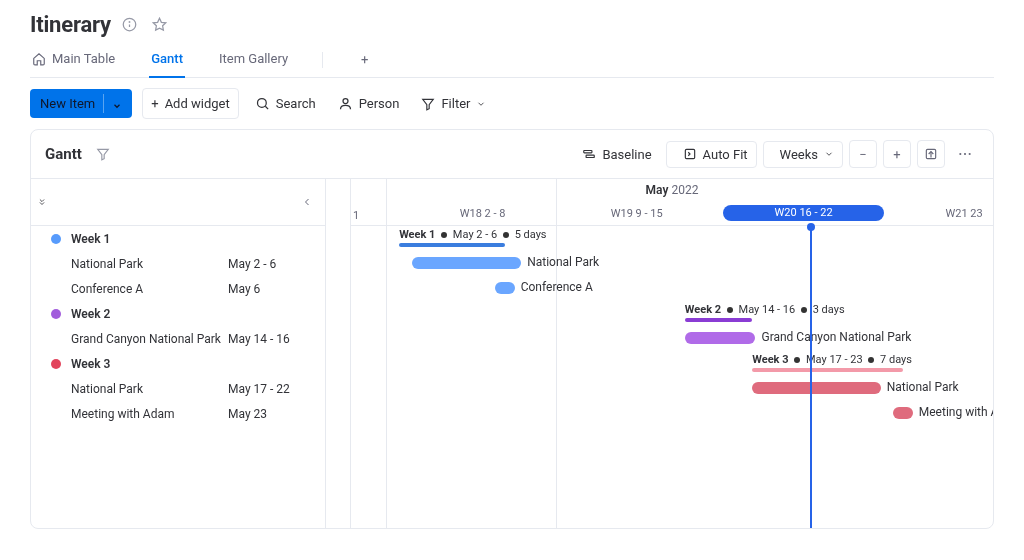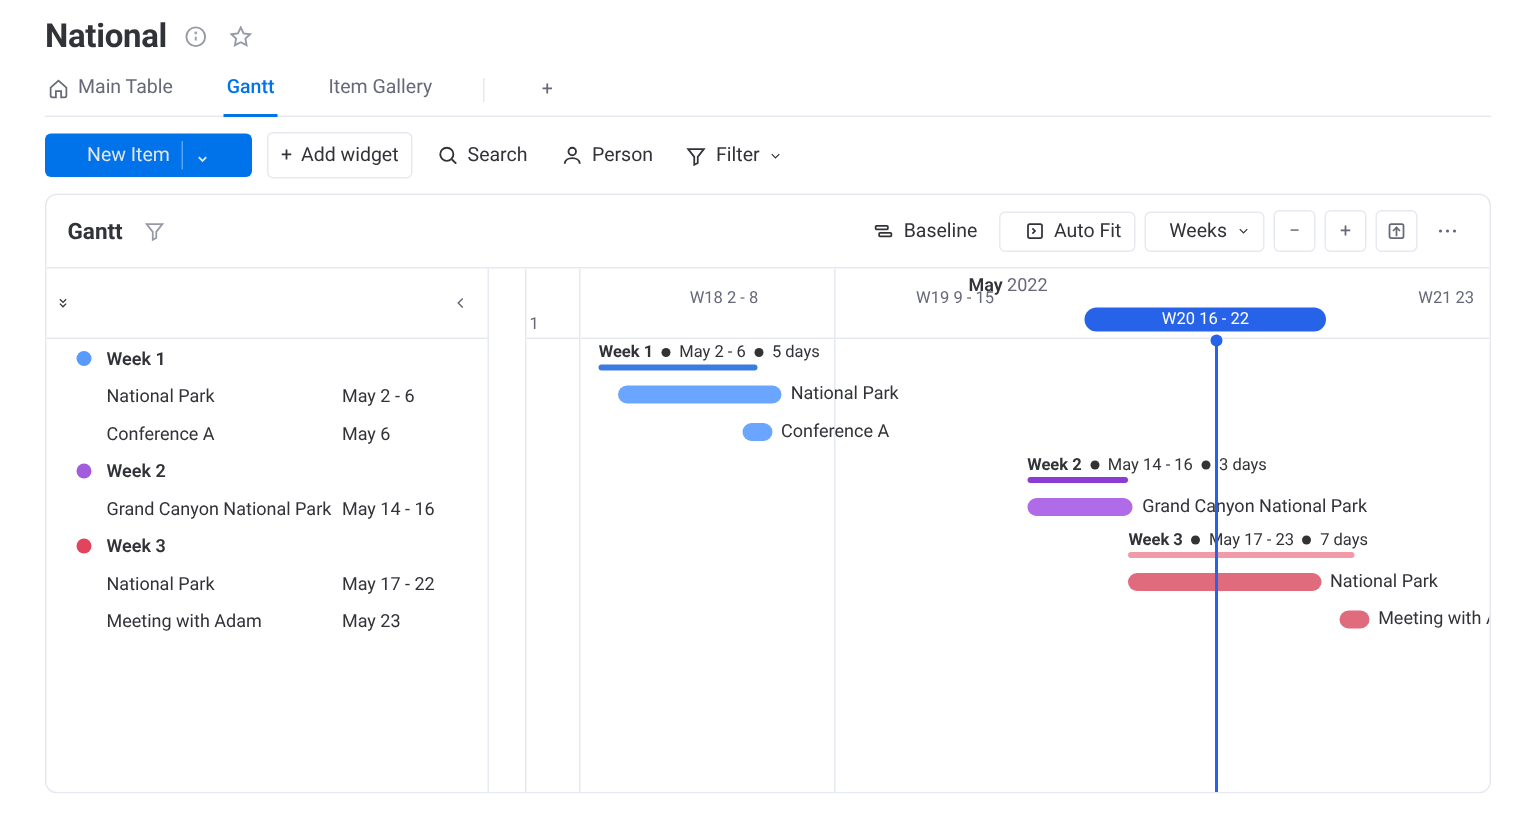--- a/index.html
+++ b/index.html
@@ -35,22 +35,22 @@
     padding: 8px 2px 10px; color: var(--text-light); cursor: pointer;
     border-bottom: 2px solid transparent; margin-bottom: -1px;
   }
   .tab.active { color: var(--primary); border-bottom-color: var(--primary); font-weight: 500; }
   .tab-sep { width: 1px; height: 16px; background: var(--border); }
   .tab-add { color: var(--text-light); padding: 8px 6px 10px; cursor: pointer; }
 
   .toolbar { display: flex; align-items: center; gap: 10px; padding: 10px 30px; }
   .btn-primary {
     display: inline-flex; align-items: flex-end; gap: 6px;
-    background: var(--primary); color: #e5e5e5; border-radius: 4px;
-    padding: 7px 28px; font-size: 13px; cursor: pointer; font-weight: 400;
+    background: var(--primary); color: #0f172a; border-radius: 4px;
+    padding: 7px 10px; font-size: 13px; cursor: pointer; font-weight: 400;
   }
   .btn-primary .sep { width: 1px; align-self: stretch; background: rgba(255,255,255,.35); margin: -2px 2px; }
   .btn-ghost {
     display: inline-flex; align-items: center; gap: 6px;
     padding: 7px 8px; border: 1px solid var(--border); border-radius: 4px;
     color: var(--text); cursor: pointer; background: #fff;
   }
   .btn-plain {
     display: inline-flex; align-items: center; gap: 6px;
     padding: 7px 6px; color: var(--text); cursor: pointer;
@@ -105,21 +105,21 @@
   
   .tl-head {
     height: 47px; border-bottom: 1px solid var(--border); position: relative;
   }
   .tl-month {
     position: absolute; top: 4px; left: 0; right: 0; text-align: center; font-size: 12px; color: var(--text-light);
   }
   .tl-month b { color: var(--text); font-weight:600; }
   .tl-weeks { position: absolute; bottom: 4px; left: 0; right: 0; height: 16px; }
   .wk {
-    position: absolute; bottom: 16px; font-size: 11px; color: var(--text-light); white-space: nowrap;
+    position: absolute; bottom: 1px; font-size: 11px; color: var(--text-light); white-space: nowrap;
     transform: translateX(-50%);
   }
   .wk-pill {
     position: absolute; height: 16px; border-radius: 8px; background: #2663e8; bottom: 0;
   }
   .wk-pill span {
     position: absolute; left: 50%; top: 50%; transform: translate(-50%, -55%);
     color: #fff; font-size: 11px; white-space: nowrap;
   }
   .today-line {
@@ -150,21 +150,21 @@
   .num1 { position:absolute; left:2px; bottom:3px; font-size:11px; color:var(--text-light); }
 
   
   svg { display: block; }
 </style>
 </head>
 <body>
 
 <div class="page-header">
   <div class="title-row">
-    <span class="page-title">National</span>
+    <span class="page-title">Itinerary</span>
     <span class="icon-btn">
       <svg width="15" height="15" viewBox="0 0 24 24" fill="none" stroke="currentColor" stroke-width="2">
           <circle cx="12" cy="12" r="10"></circle>
           <line x1="12" y1="16" x2="12" y2="12"></line>
           <circle cx="12" cy="8" r="0.5" fill="currentColor"></circle>
         </svg>
     </span>
     <span class="icon-btn">
       <svg width="15" height="15" viewBox="0 0 24 24" fill="none" stroke="currentColor" stroke-width="2">
           <polygon points="12 2 15 8.5 22 9.3 17 14 18.2 21 12 17.8 5.8 21 7 14 2 9.3 9 8.5 12 2"></polygon>

